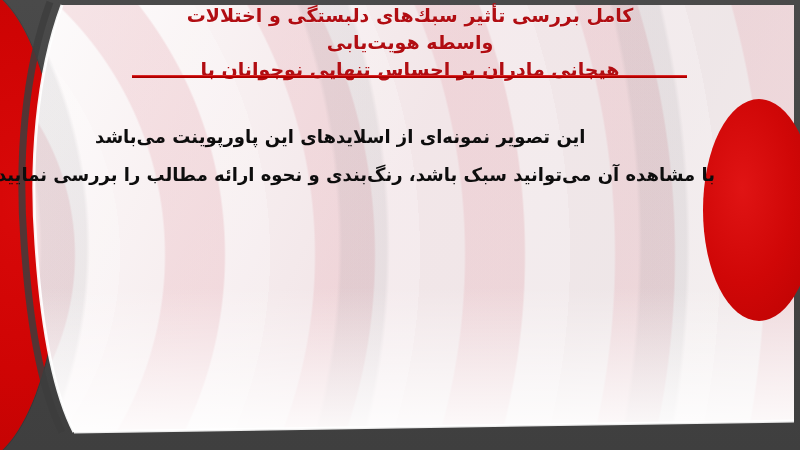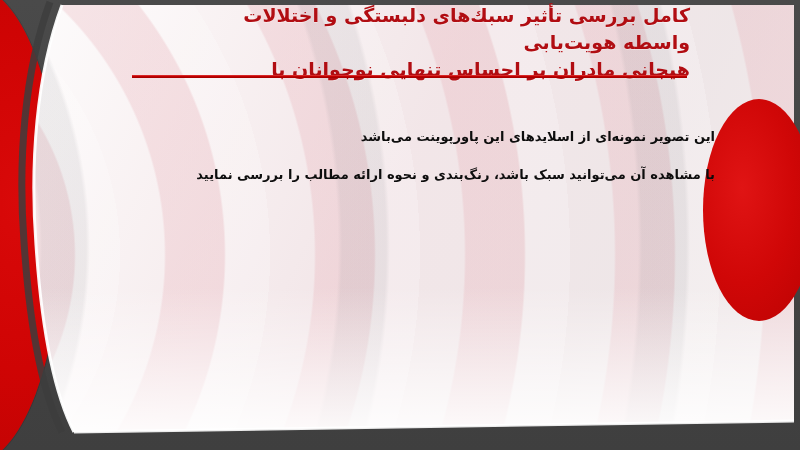--- a/index.html
+++ b/index.html
@@ -121,20 +121,21 @@
     border-radius: 50%;
     background: radial-gradient(ellipse at 35% 40%, #e01414 0%, #d00707 50%, #b90202 100%);
   }
 
   
   .title {
     position: absolute;
     left: 130px;
     top: 2px;
     width: 560px;
+    text-align: center;
     color: #b10d12;
     font-family: "DejaVu Sans", sans-serif;
     font-size: 19px;
     font-weight: 700;
     line-height: 27px;
     direction: rtl;
     text-shadow: 0 1px 0 rgba(255,255,255,.35);
   }
 
   
@@ -146,25 +147,25 @@
     height: 3px;
     background: linear-gradient(180deg, #e33b3b 0%, #c00000 50%, #9c0000 100%);
   }
 
   
   .body-text {
     position: absolute;
     right: 85px;
     top: 118px;
     width: 620px;
-    text-align: right;
+    text-align: left;
     direction: rtl;
     color: #0d0d0d;
     font-family: "DejaVu Sans", sans-serif;
-    font-size: 13px;
+    font-size: 18px;
     font-weight: 700;
     line-height: 38px;
   }
   .body-text .line { white-space: nowrap; }
 </style>
 </head>
 <body>
 
 <div id="slide">
 

